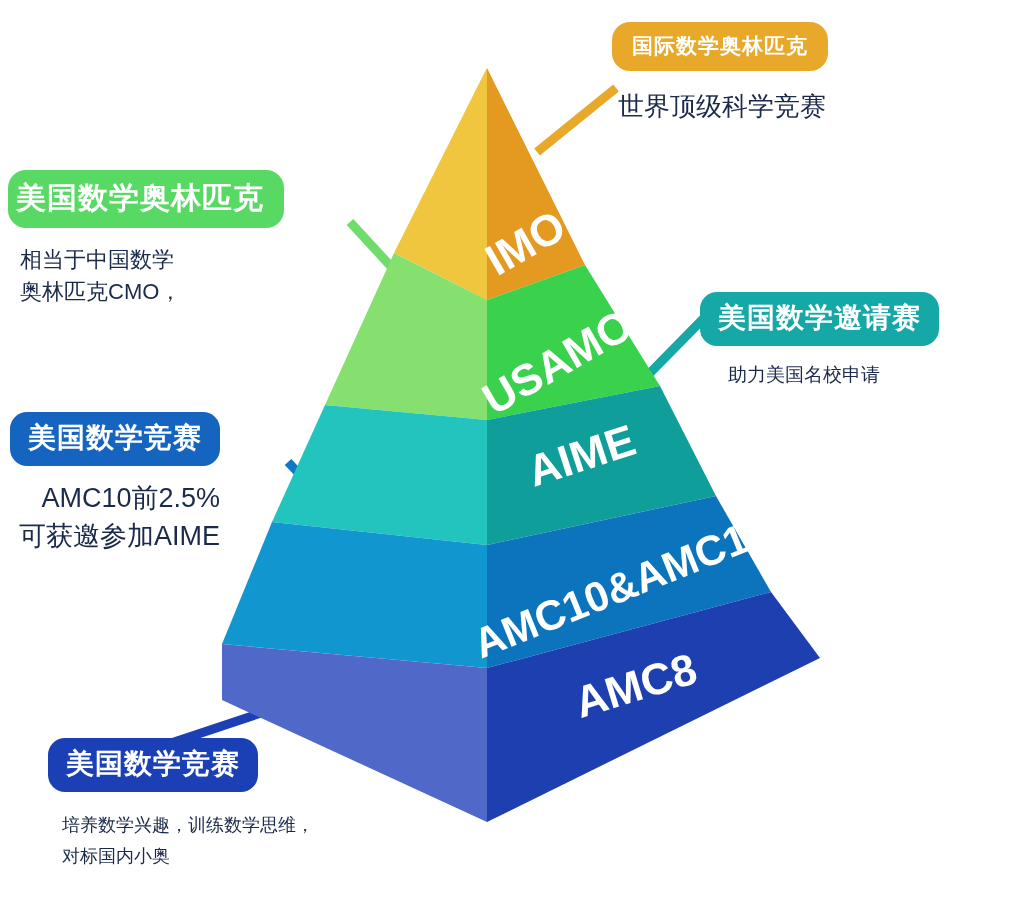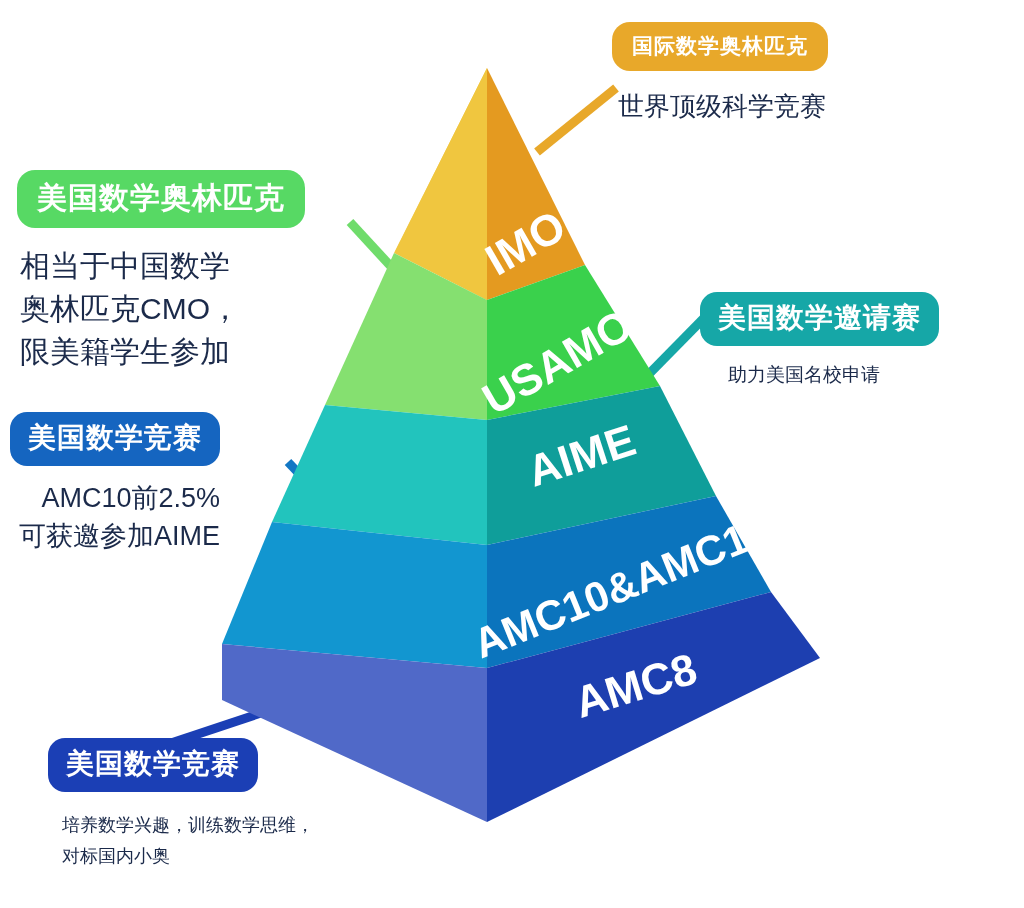--- a/index.html
+++ b/index.html
@@ -67,26 +67,25 @@
   }
 
   
   #callout-usamo {
     left: 8px;
     top: 170px;
   }
   #callout-usamo .pill {
     background: #57d964;
     font-size: 30px;
-    padding: 13px 20px 15px 20px;
+    padding: 13px 20px 15px 8px;
     border-radius: 18px;
-    margin-left: 9px;
   }
   #callout-usamo .desc {
-    font-size: 30px;
+    font-size: 22px;
     margin-top: 16px;
     margin-left: 12px;
     line-height: 1.44;
   }
 
   
   #callout-aime {
     left: 700px;
     top: 292px;
   }
@@ -203,21 +202,20 @@
     <div class="desc">
       <div>世界顶级科学竞赛</div>
     </div>
   </div>
 
   <div class="callout" id="callout-usamo">
     <div class="pill" style="background: rgb(87, 217, 100);">美国数学奥林匹克</div>
     <div class="desc">
       <div>相当于中国数学</div>
       <div>奥林匹克CMO，</div>
-      <div>限美籍学生参加</div>
     </div>
   </div>
 
   <div class="callout" id="callout-aime">
     <div class="pill" style="background: rgb(22, 167, 167);">美国数学邀请赛</div>
     <div class="desc">
       <div>助力美国名校申请</div>
     </div>
   </div>
 

